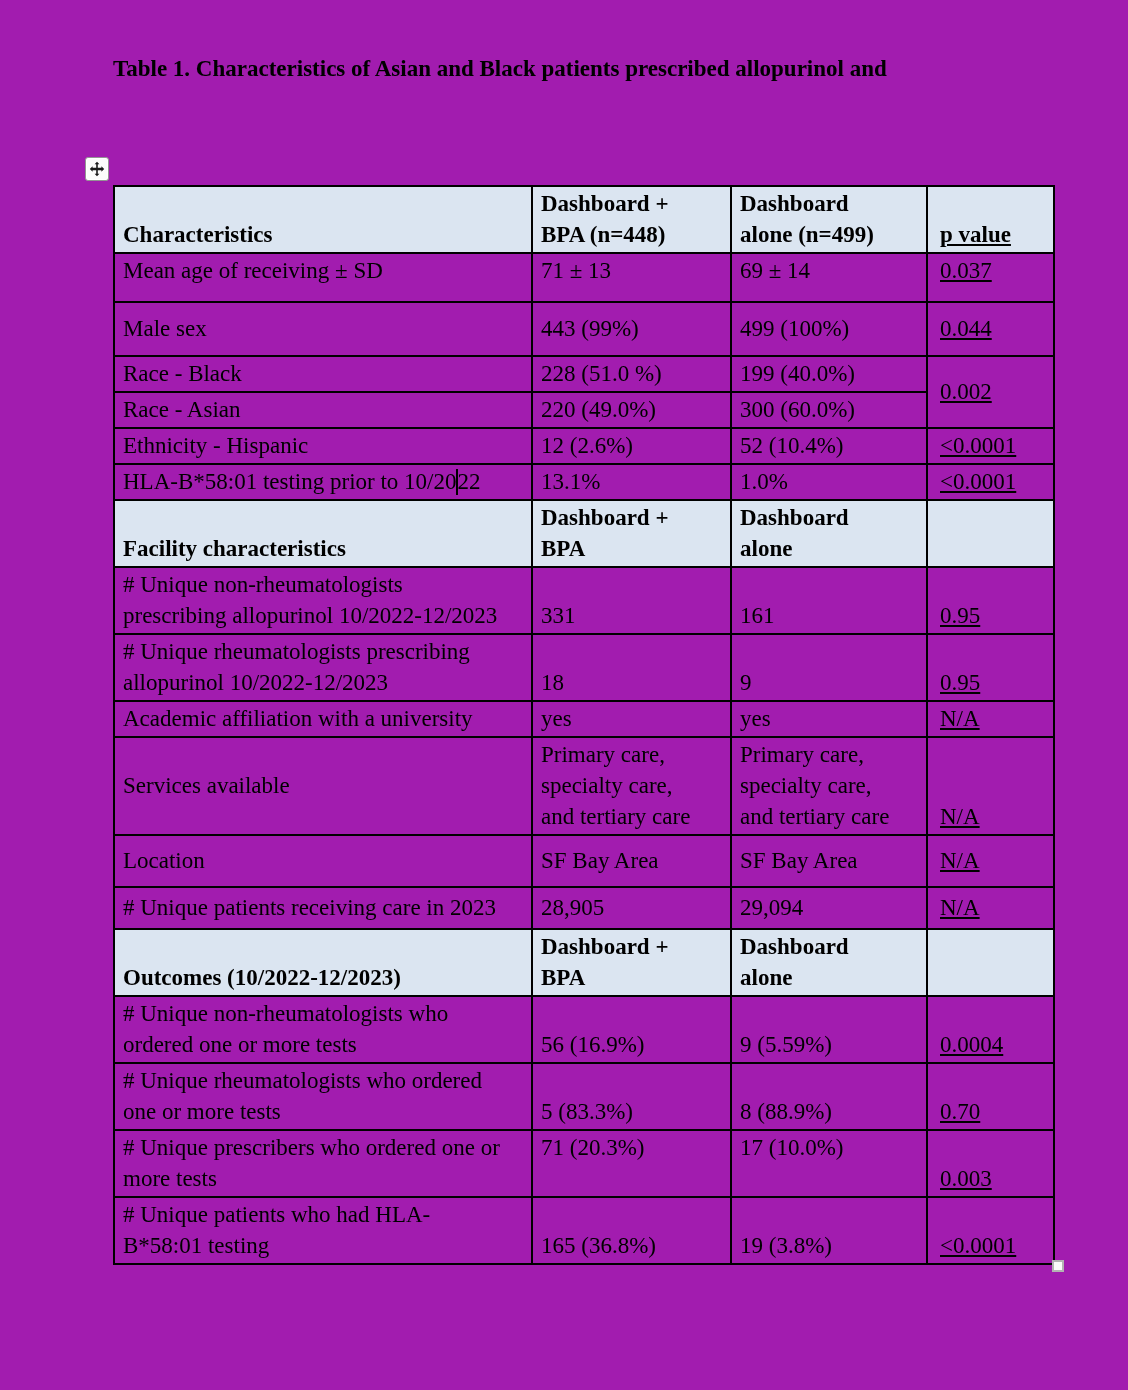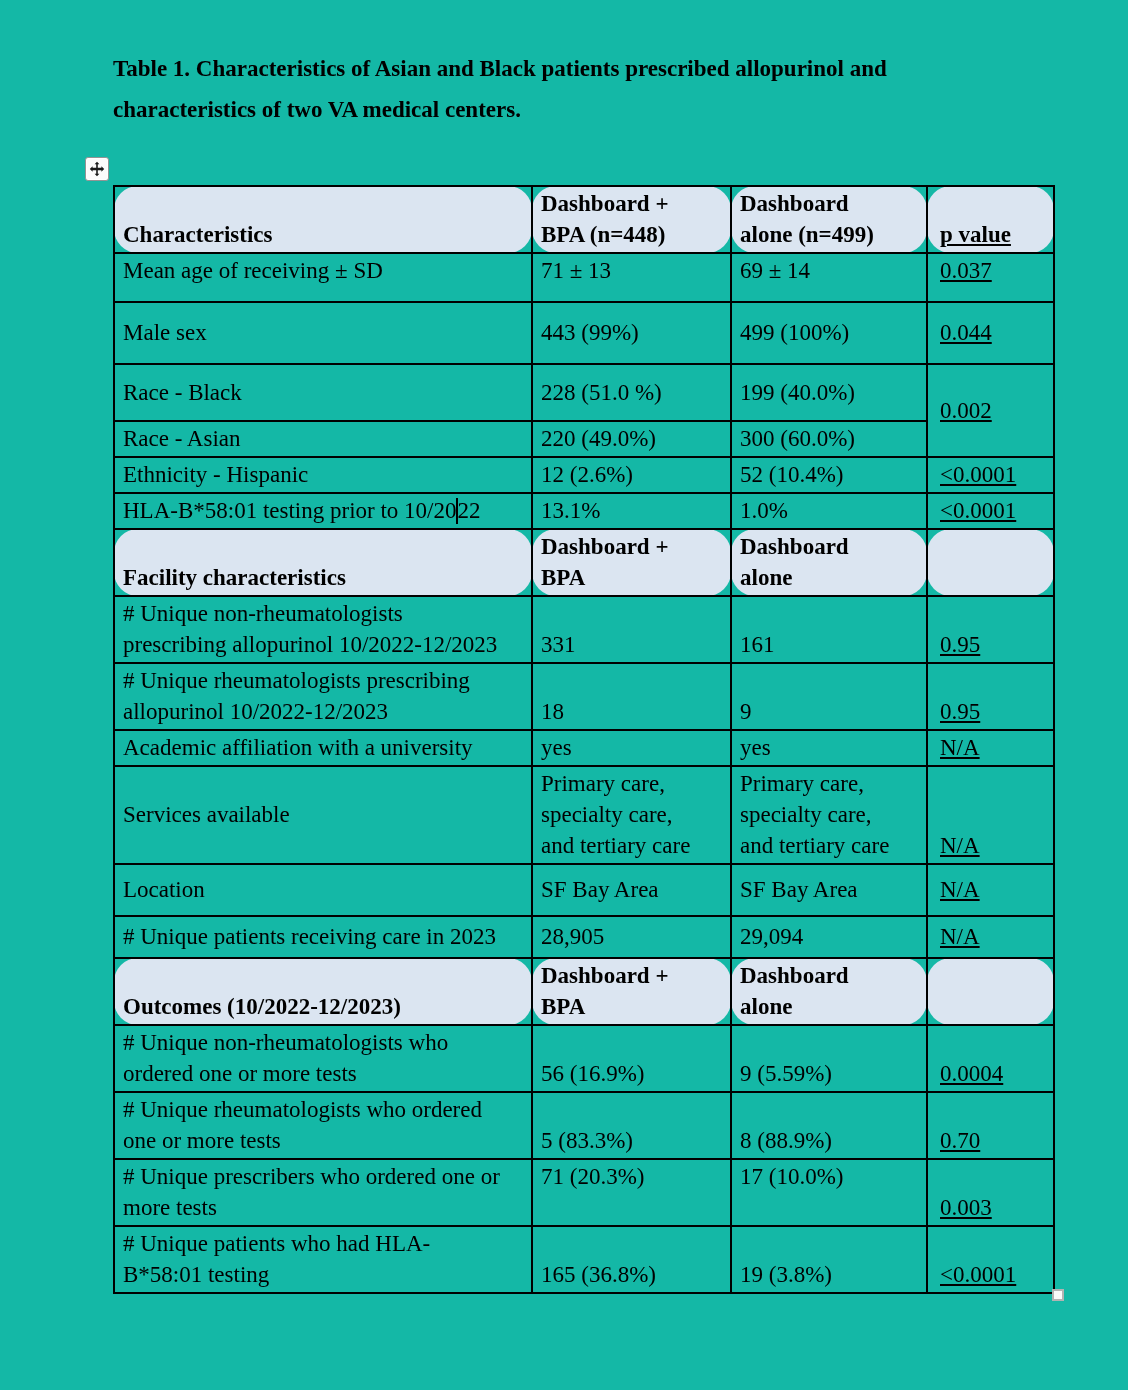--- a/index.html
+++ b/index.html
@@ -1,19 +1,19 @@
 <!DOCTYPE html>
 <html><head>
 <meta charset="utf-8">
 <style>
   html,body{margin:0;padding:0;background:#ffffff;}
   .page{
     position:relative;
     width:1128px;height:1390px;
-    background:#14b8a6;
+    background:#a21caf;
     font-family:"Liberation Serif","DejaVu Serif",serif;
     color:#000;
     overflow:hidden;
   }
   .doc-caption{
     position:absolute;left:113px;top:48px;width:920px;
     font-size:23px;font-weight:bold;line-height:41px;
   }
   .table-wrap{position:absolute;left:113px;top:185px;width:940px;}
   table.data{
@@ -23,21 +23,21 @@
   table.data td{
     border:2px solid #000;
     padding:1px 6px 2px 8px;
     line-height:31px;
     vertical-align:middle;
     text-align:left;
     white-space:pre-line;
     overflow:hidden;
   }
   tr.blue td{background:#dbe5f1;}
-  tr.bold td{font-weight:bold;border-radius:24px;}
+  tr.bold td{font-weight:bold;}
   .va-t{vertical-align:top !important;}
   .va-b{vertical-align:bottom !important;}
   .ha-c{text-align:right;}
   .pcol{padding-left:12px !important;text-decoration:underline;}
   .caret{
     display:inline-block;width:2px;height:26px;background:#000;
     vertical-align:-6px;margin-right:-1px;
   }
   .move-handle{
     position:absolute;left:-28px;top:-28px;width:22px;height:22px;
@@ -51,21 +51,20 @@
     background:#fafafa;border:2px solid #b3b3b3;
   }
 </style>
 </head>
 <body>
 
 <div class="page">
 
   <div class="doc-caption">
     <div>Table 1. Characteristics of Asian and Black patients prescribed allopurinol and</div>
-    <div>characteristics of two VA medical centers.</div>
   </div>
 
   <div class="table-wrap">
 
     <div class="move-handle">
       <span>
         <svg width="16" height="16" viewBox="0 0 20 20">
           <path d="M10 1 L13 4 H11 V8.5 H15.5 V6.5 L19 10 L15.5 13.5 V11.5 H11 V16 H13 L10 19 L7 16 H9 V11.5 H4.5 V13.5 L1 10 L4.5 6.5 V8.5 H9 V4 H7 Z" fill="#1a1a1a"></path>
         </svg>
       </span>
@@ -89,28 +88,28 @@
           <td class="va-b pcol">p value</td>
         </tr>
 
         <tr style="height:49px">
           <td class="va-t">Mean age of receiving ± SD</td>
           <td class="va-t">71 ± 13</td>
           <td class="va-t">69 ± 14</td>
           <td class="va-t pcol">0.037</td>
         </tr>
 
-        <tr style="height:62px">
+        <tr style="height:54px">
           <td>Male sex</td>
           <td>443 (99%)</td>
           <td>499 (100%)</td>
           <td class="pcol">0.044</td>
         </tr>
 
-        <tr style="height:57px">
+        <tr style="height:36px">
           <td>Race - Black</td>
           <td>228 (51.0 %)</td>
           <td>199 (40.0%)</td>
           <td class="pcol" rowspan="2">0.002</td>
         </tr>
 
         <tr style="height:24px">
           <td>Race - Asian</td>
           <td>220 (49.0%)</td>
           <td>300 (60.0%)</td>

